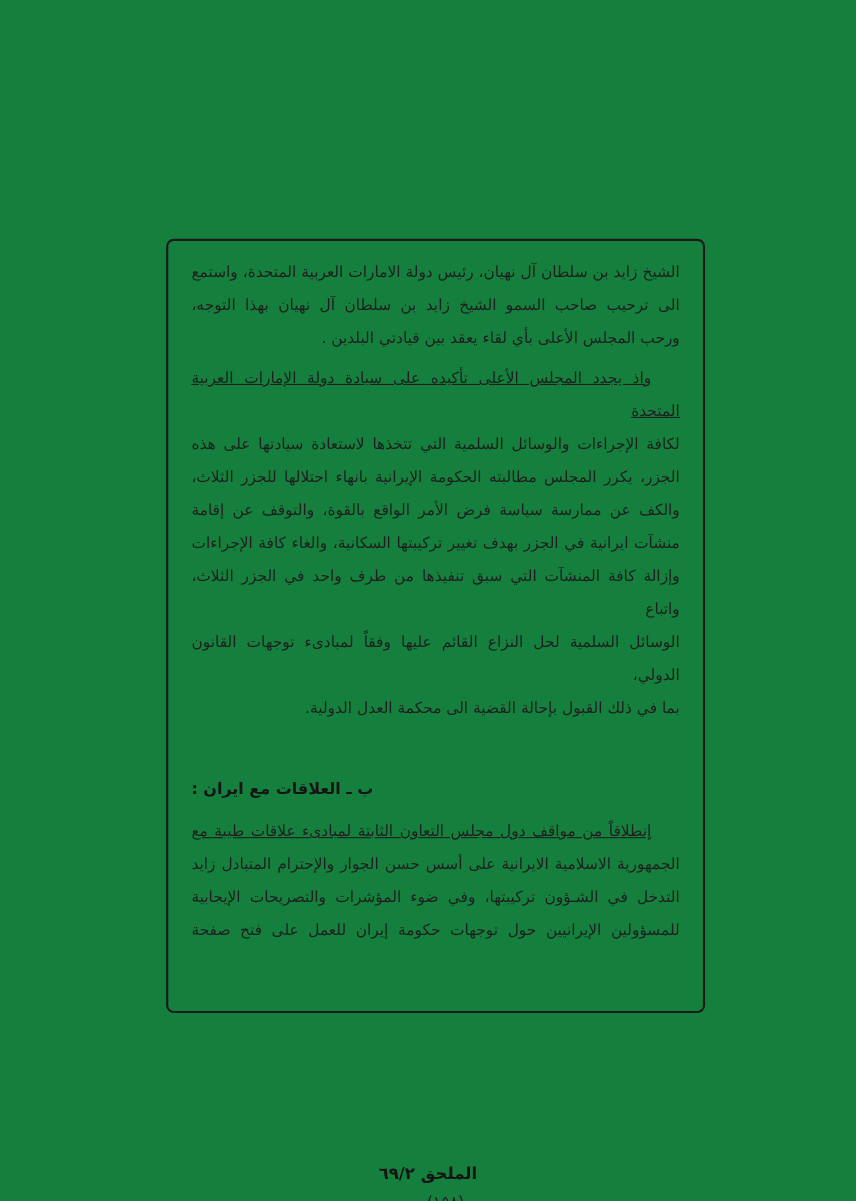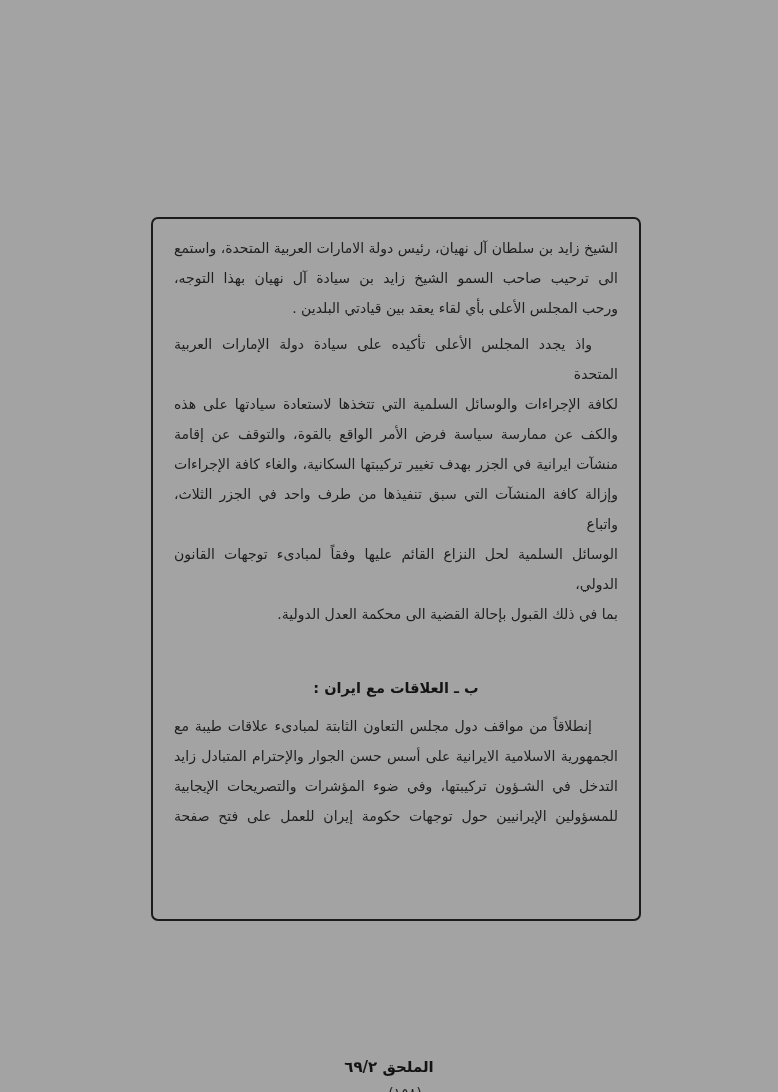--- a/index.html
+++ b/index.html
@@ -5,21 +5,21 @@
   html, body {
     margin: 0;
     padding: 0;
     background: #e8e8e8;
   }
   .page {
     position: relative;
     width: 778px;
     height: 1092px;
     margin: 0 auto;
-    background: #a3a3a3;
+    background: #15803d;
     font-family: "DejaVu Sans", sans-serif;
     color: #1c1c1c;
     overflow: hidden;
   }
   .frame {
     position: absolute;
     left: 151px;
     top: 217px;
     width: 490px;
     height: 704px;
@@ -39,27 +39,28 @@
     text-align: justify;
     text-align-last: justify;
     white-space: normal;
     color: #1e1e1e;
   }
   .line.last {
     text-align-last: right;
   }
   .line.indent {
     text-indent: 26px;
+    text-decoration: underline;
   }
   .heading {
     margin: 44px 0 8px 0;
     font-size: 14.5px;
     line-height: 30px;
     font-weight: bold;
-    text-align: center;
+    text-align: left;
     color: #141414;
   }
   .footer {
     position: absolute;
     top: 1056px;
     left: 0;
     width: 100%;
     text-align: center;
     direction: rtl;
   }
@@ -79,27 +80,28 @@
 </style>
 </head>
 <body>
 
 <div class="page">
 
   <div class="frame">
 
     <div class="para">
       <p class="line">الشيخ زايد بن سلطان آل نهيان، رئيس دولة الامارات العربية المتحدة، واستمع</p>
-      <p class="line">الى ترحيب صاحب السمو الشيخ زايد بن سيادة آل نهيان بهذا التوجه،</p>
+      <p class="line">الى ترحيب صاحب السمو الشيخ زايد بن سلطان آل نهيان بهذا التوجه،</p>
       <p class="line last">ورحب المجلس الأعلى بأي لقاء يعقد بين قيادتي البلدين .</p>
     </div>
 
     <div class="para para-2">
       <p class="line indent">واذ يجدد المجلس الأعلى تأكيده على سيادة دولة الإمارات العربية المتحدة</p>
       <p class="line">لكافة الإجراءات والوسائل السلمية التي تتخذها لاستعادة سيادتها على هذه</p>
+      <p class="line">الجزر، يكرر المجلس مطالبته الحكومة الإيرانية بانهاء احتلالها للجزر الثلاث،</p>
       <p class="line">والكف عن ممارسة سياسة فرض الأمر الواقع بالقوة، والتوقف عن إقامة</p>
       <p class="line">منشآت ايرانية في الجزر بهدف تغيير تركيبتها السكانية، والغاء كافة الإجراءات</p>
       <p class="line">وإزالة كافة المنشآت التي سبق تنفيذها من طرف واحد في الجزر الثلاث، واتباع</p>
       <p class="line">الوسائل السلمية لحل النزاع القائم عليها وفقاً لمبادىء توجهات القانون الدولي،</p>
       <p class="line last">بما في ذلك القبول بإحالة القضية الى محكمة العدل الدولية.</p>
     </div>
 
     <h3 class="heading">ب ـ العلاقات مع ايران :</h3>
 
     <div class="para">

